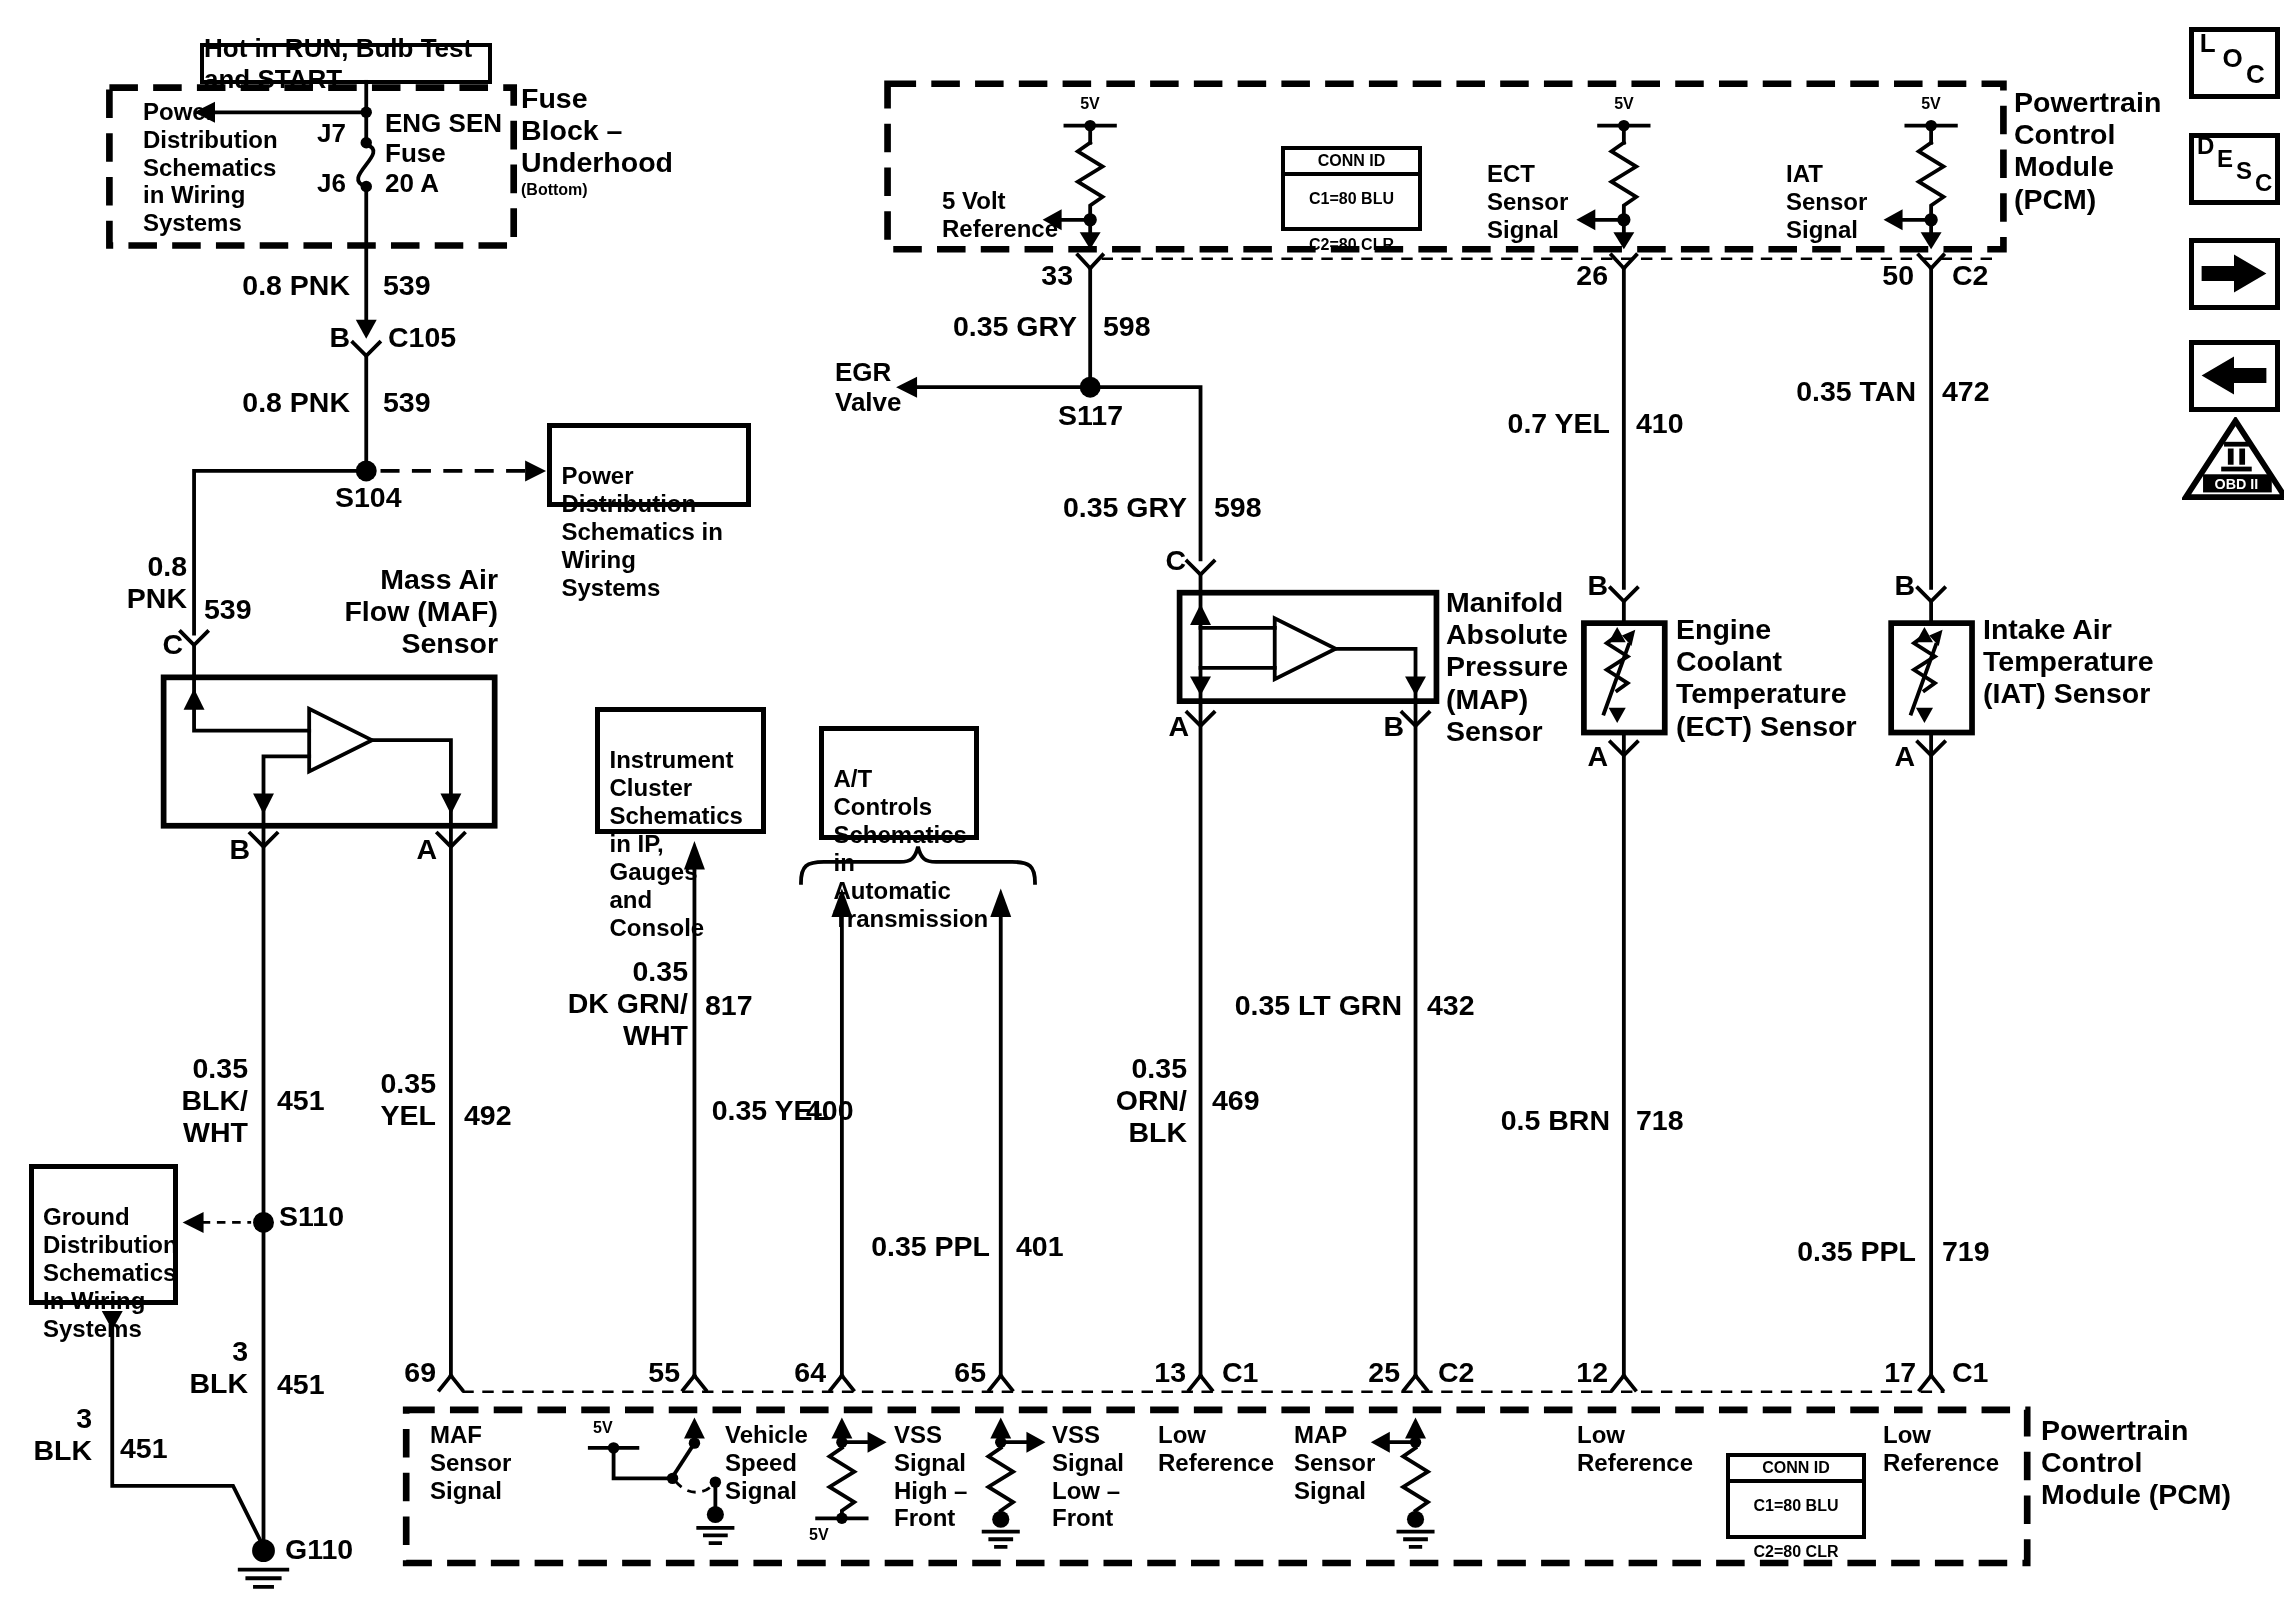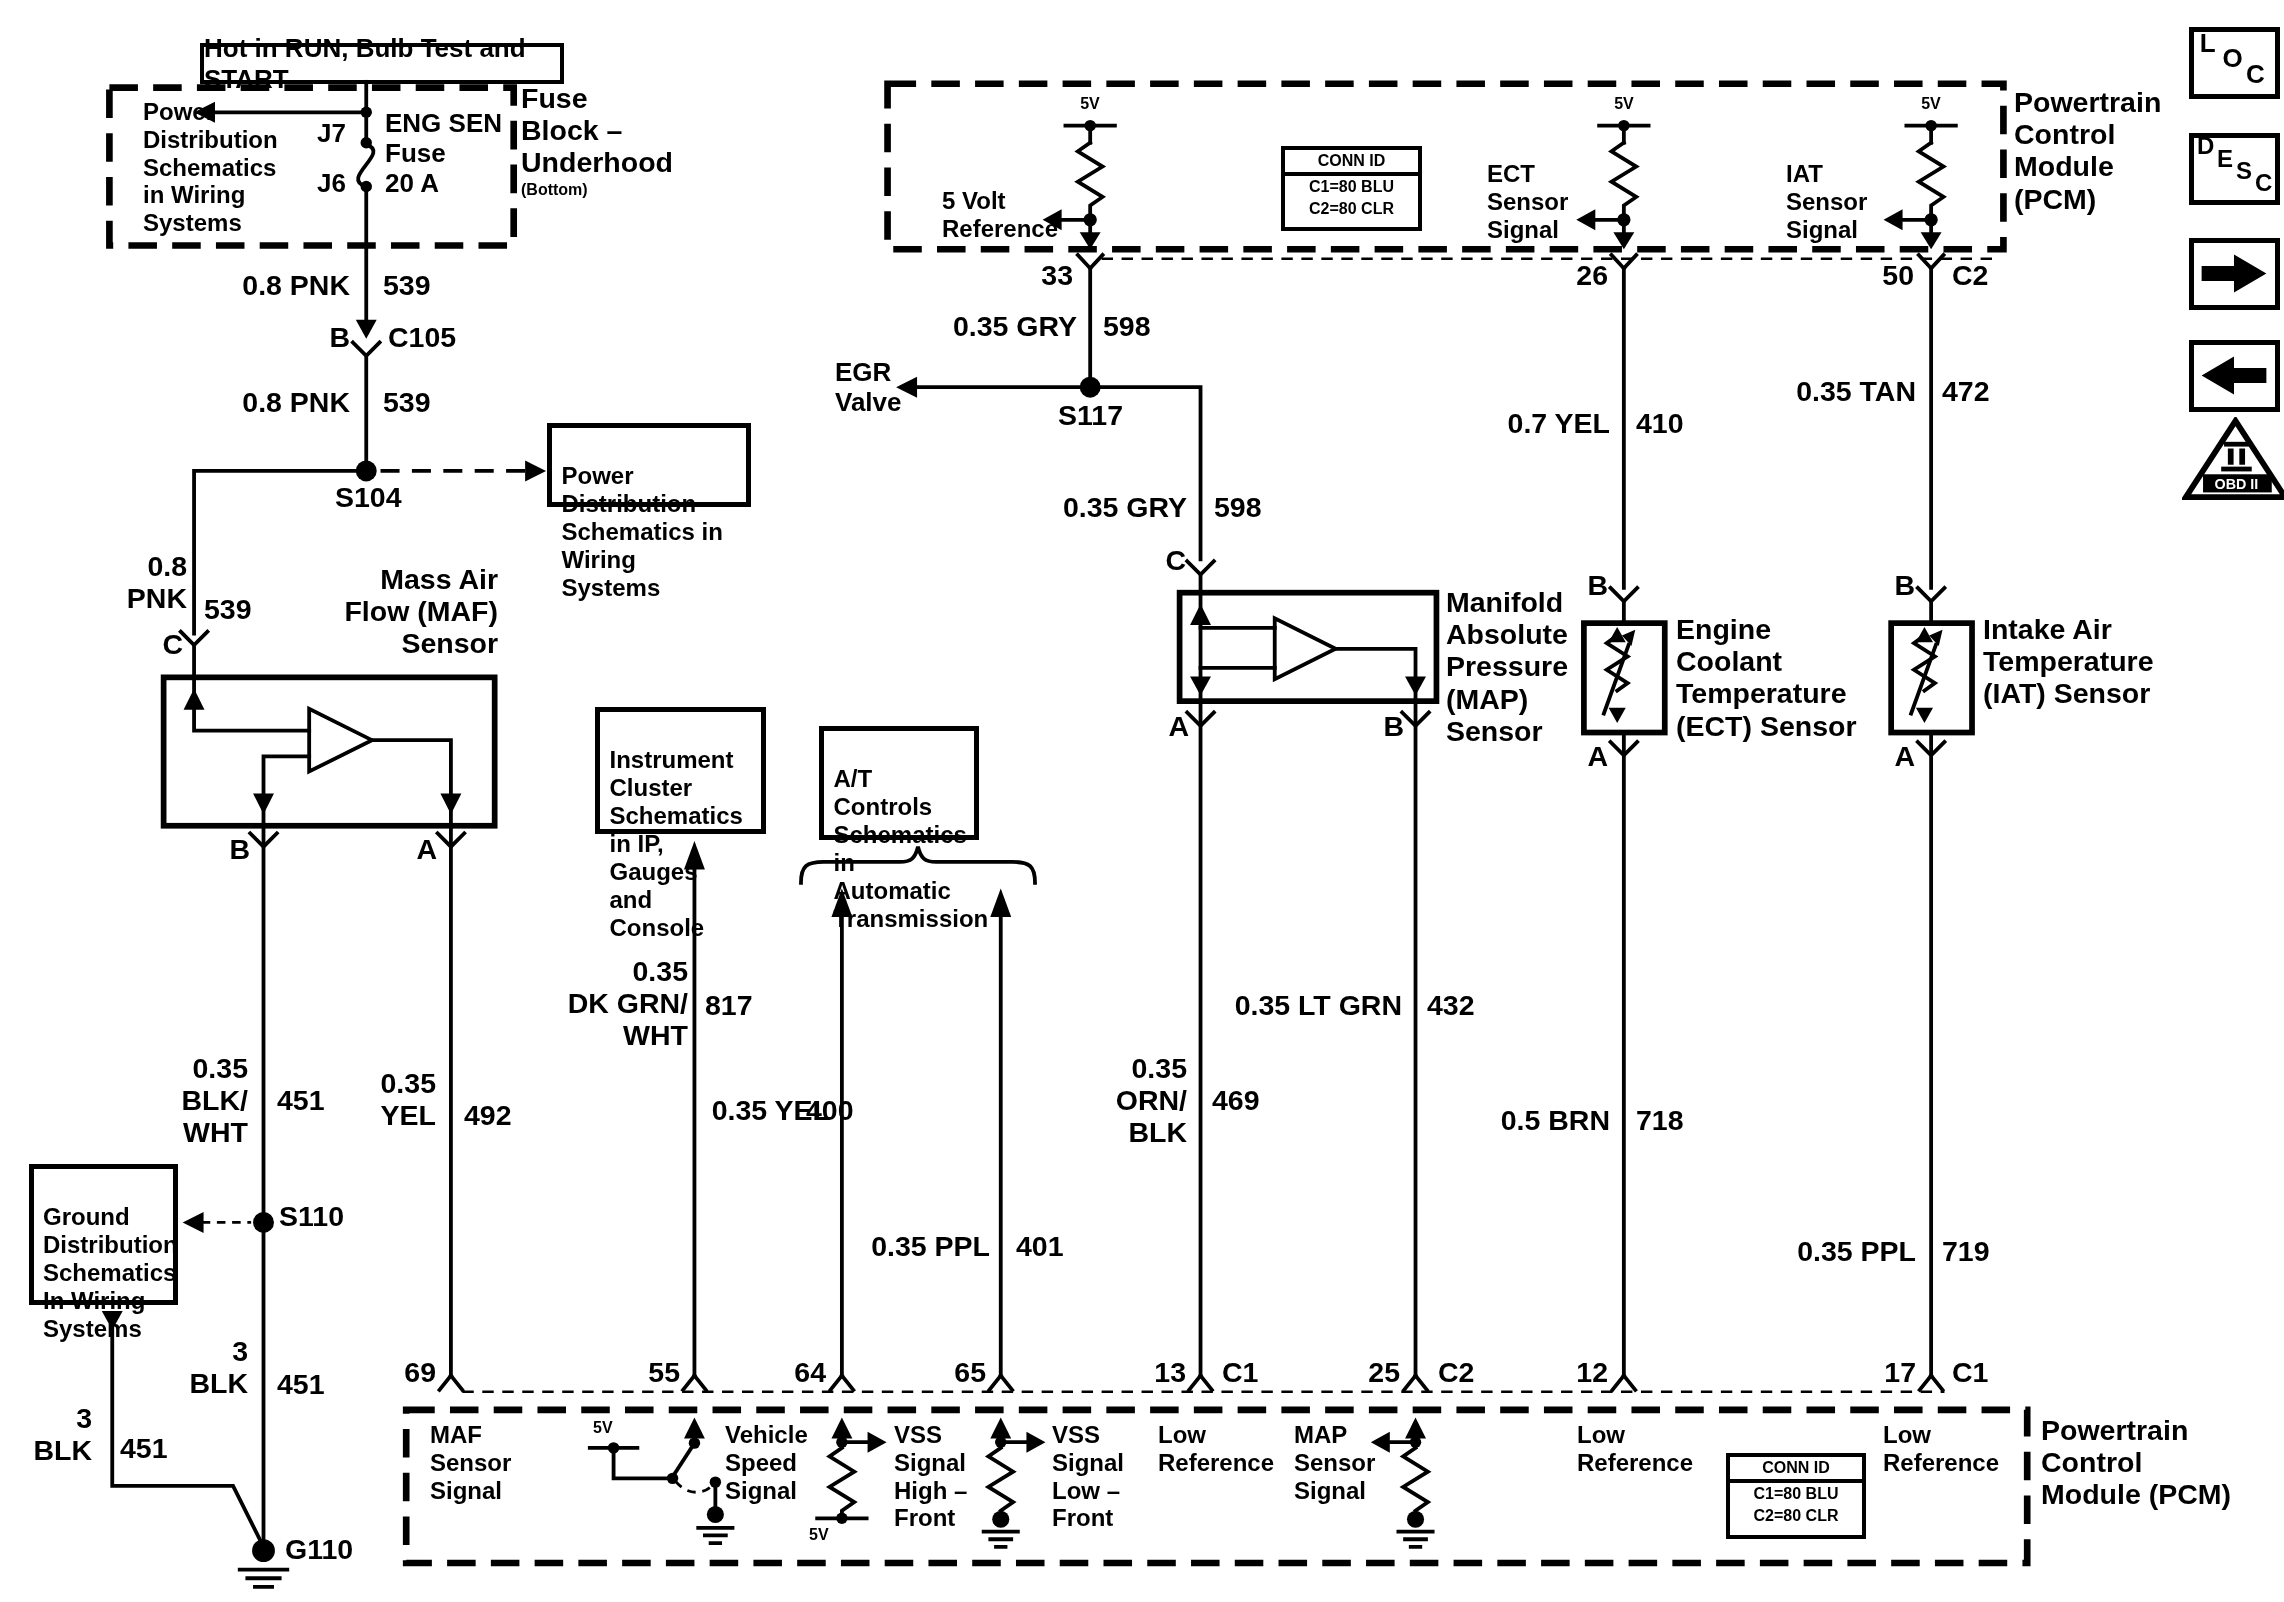--- a/index.html
+++ b/index.html
@@ -18,21 +18,21 @@
   .s27{font-size:26px;line-height:1.15}
   .s25{font-size:24px;line-height:1.16}
   .s24{font-size:16px;line-height:1.1}
   .box{position:absolute;border:5.7px solid #000;background:#fff;box-sizing:border-box}
   .refbox{padding:5.7px 9.5px;font-size:24px;line-height:1.17;white-space:pre-line}
   .hotbox{position:absolute;border:4.8px solid #000;box-sizing:border-box;
           display:flex;align-items:center;justify-content:center;font-size:26px}
   .connid{position:absolute;border:4.8px solid #000;background:#fff;text-align:center;
           font-size:16px;box-sizing:border-box}
   .connid .hd{border-bottom:4.8px solid #000;padding:1.9px 0}
-  .connid .rw{padding:2px 0}
+  .connid .rw{padding:14px 0}
   .icon{position:absolute;width:91px;height:72px;border:5.7px solid #000;background:#fff;box-sizing:border-box}
   .icon span{position:absolute;font-size:26px}
 </style>
 </head>
 <body>
 
 <div id="stage">
 
 <svg class="layer" width="2285" height="1603" viewBox="0 0 2402 1685">
 
@@ -267,21 +267,21 @@
     <polygon class="f" points="1488,1490 1477,1512 1499,1512"></polygon>
     <circle class="f" cx="1488" cy="1516" r="6"></circle>
     <path class="w" d="M1488,1516 H1457"></path>
     <polygon class="f" points="1441,1516 1461,1505 1461,1527"></polygon>
     <path class="w" d="M1488,1522 L1475,1531 L1501,1547 L1475,1563 L1501,1579 L1488,1588"></path>
     <circle class="f" cx="1488" cy="1597" r="9"></circle>
     <path class="w" d="M1470,1610 H1506 M1477,1618 H1499 M1483,1626 H1493"></path>
   </g>
 </svg>
 
-<div class="hotbox" style="left:200px;top:43px;width:364px;height:41px">
+<div class="hotbox" style="left:200px;top:43px;width:292px;height:41px">
   <span>Hot in RUN, Bulb Test and START</span>
 </div>
 
 <div class="box refbox" style="left:547px;top:423px;width:204px;height:84px">
   <span style="white-space:pre-line">Power Distribution
 Schematics in
 Wiring Systems</span>
 </div>
 
 <div class="box refbox" style="left:28.5px;top:1164px;width:149px;height:141px">

